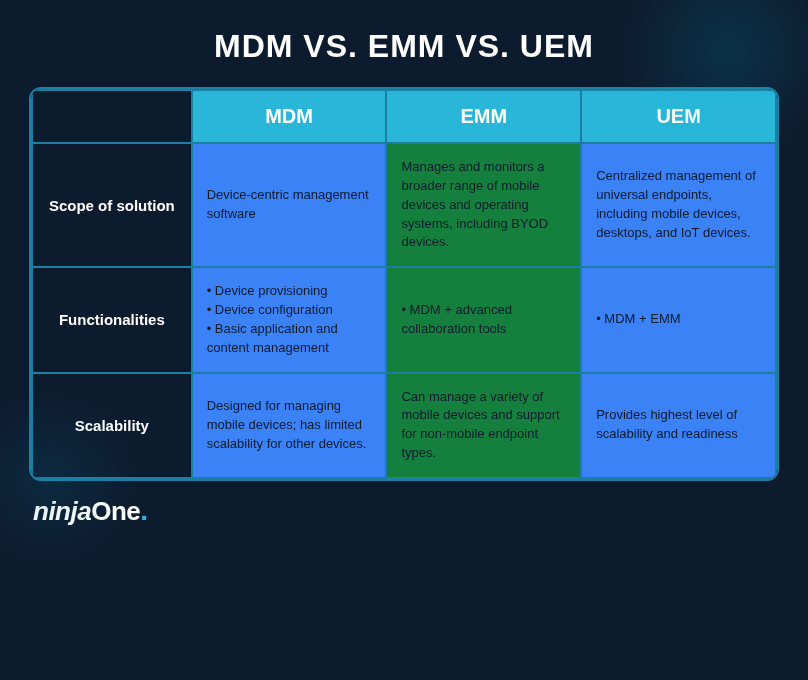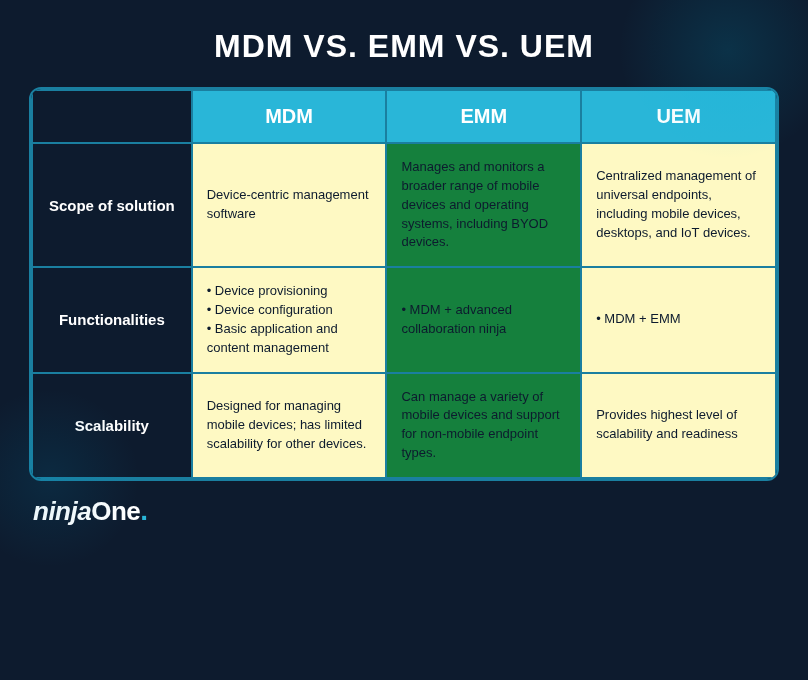--- a/index.html
+++ b/index.html
@@ -102,21 +102,21 @@
       font-size: 15px;
       font-weight: 900;
       text-align: center;
       padding: 12px 14px;
       border: 2px solid #1a7fa0;
       vertical-align: middle;
     }
 
     
     .data-cell {
-      background: #fef9c3;
+      background: #3b82f6;
       color: #0d1b2e;
       font-size: 13px;
       font-weight: 400;
       padding: 14px 14px;
       border: 2px solid #1a7fa0;
       vertical-align: middle;
       line-height: 1.45;
     }
 
     .data-cell.alt {
@@ -183,21 +183,21 @@
           <td class="data-cell">Centralized management of universal endpoints, including mobile devices, desktops, and IoT devices.</td>
         </tr>
 
         <tr>
           <td class="row-label">Functionalities</td>
           <td class="data-cell">
             <span style="white-space: pre-line;">• Device provisioning
 • Device configuration
 • Basic application and content management</span>
           </td>
-          <td class="data-cell alt">• MDM + advanced collaboration ninja</td>
+          <td class="data-cell alt">• MDM + advanced collaboration tools</td>
           <td class="data-cell">• MDM + EMM</td>
         </tr>
 
         <tr>
           <td class="row-label">Scalability</td>
           <td class="data-cell">Designed for managing mobile devices; has limited scalability for other devices.</td>
           <td class="data-cell alt">Can manage a variety of mobile devices and support for non-mobile endpoint types.</td>
           <td class="data-cell">Provides highest level of scalability and readiness</td>
         </tr>
       </tbody>

